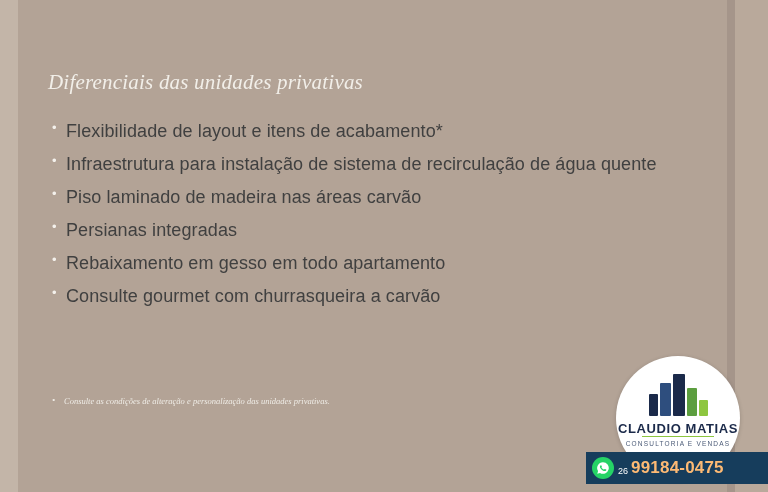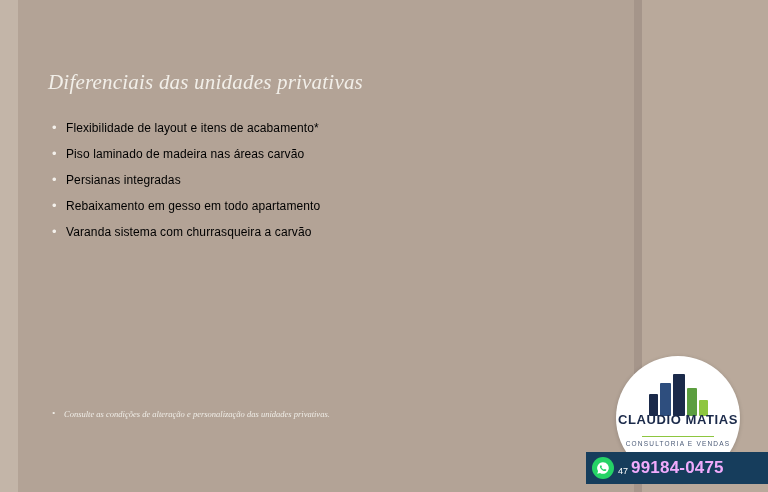--- a/index.html
+++ b/index.html
@@ -8,21 +8,21 @@
   }
   body {
     width: 768px;
     height: 492px;
     background: #b9a99b;
     font-family: "Liberation Sans", sans-serif;
     overflow: hidden;
   }
   .page {
     position: relative;
-    width: 642px;
+    width: 735px;
     height: 492px;
     background: #b3a396;
     box-sizing: border-box;
   }
   .edge-left {
     position: absolute;
     left: 0; top: 0;
     width: 18px; height: 492px;
     background: #c3b5a8;
   }
@@ -48,22 +48,22 @@
     font-weight: normal;
   }
   .bullet-list {
     list-style: none;
     margin: 0;
     padding: 0;
   }
   .bullet-list li {
     position: relative;
     font-family: "Liberation Sans", sans-serif;
-    font-size: 12px;
-    color: #000000;
+    font-size: 18px;
+    color: #404040;
     padding-left: 18px;
     margin-bottom: 11.5px;
     line-height: 1.2;
     letter-spacing: 0.1px;
   }
   .bullet-list li::before {
     content: "•";
     position: absolute;
     left: 4px;
     top: -1px;
@@ -73,21 +73,20 @@
   .footnote {
     position: absolute;
     left: 52px;
     top: 396px;
     width: 520px;
     font-family: "Liberation Serif", serif;
     font-style: italic;
     font-size: 8.5px;
     color: #efece6;
     padding-left: 12px;
-    margin-top: 13px;
   }
   .footnote::before {
     content: "•";
     position: absolute;
     left: 0;
     top: -1px;
     font-size: 9px;
   }
 
   
@@ -115,21 +114,21 @@
     border-radius: 1px;
   }
   .bar-a { left: 2px;  width: 9px;  height: 22px; background: #1b2a4a; }
   .bar-b { left: 13px; width: 11px; height: 33px; background: #2e4e7e; }
   .bar-c { left: 26px; width: 12px; height: 42px; background: #1b2a4a; }
   .bar-d { left: 40px; width: 10px; height: 28px; background: #5c9e3f; }
   .bar-e { left: 52px; width: 9px;  height: 16px; background: #8dc63f; }
   .logo-name {
     position: absolute;
     left: 0;
-    top: 56px;
+    top: 65px;
     width: 124px;
     text-align: center;
     font-family: "Liberation Sans", sans-serif;
     font-size: 13px;
     font-weight: bold;
     color: #1b2a4a;
     letter-spacing: 0.6px;
   }
   .logo-sub {
     position: absolute;
@@ -178,41 +177,42 @@
   .ddd {
     font-family: "Liberation Sans", sans-serif;
     font-size: 9px;
     color: #ffffff;
     margin: 6px 3px 0 4px;
   }
   .phone-number {
     font-family: "Liberation Sans", sans-serif;
     font-size: 17px;
     font-weight: bold;
-    color: #f0abfc;
+    color: #fdba74;
     letter-spacing: 0.2px;
   }
 </style>
 </head>
 <body>
 
 <div class="page">
 
   <div class="edge-left"></div>
   <div class="edge-right"></div>
 
   <div class="content">
     <h1 class="title">Diferenciais das unidades privativas</h1>
 
     <ul class="bullet-list">
       <li>Flexibilidade de layout e itens de acabamento*</li>
+      <li>Infraestrutura para instalação de sistema de recirculação de água quente</li>
       <li>Piso laminado de madeira nas áreas carvão</li>
       <li>Persianas integradas</li>
       <li>Rebaixamento em gesso em todo apartamento</li>
-      <li>Varanda sistema com churrasqueira a carvão</li>
+      <li>Consulte gourmet com churrasqueira a carvão</li>
     </ul>
   </div>
 
   <div class="footnote">Consulte as condições de alteração e personalização das unidades privativas.</div>
 
   <div class="logo-badge">
     <div class="logo-mark">
       <span class="bar bar-a"></span>
       <span class="bar bar-b"></span>
       <span class="bar bar-c"></span>
@@ -223,17 +223,17 @@
     <div class="logo-rule"></div>
     <div class="logo-sub">CONSULTORIA E VENDAS</div>
   </div>
 
   <div class="phone-bar">
     <span class="wa-icon">
       <svg width="14" height="14" viewBox="0 0 24 24" aria-hidden="true">
         <path fill="#ffffff" d="M12 2A10 10 0 0 0 3.5 17.3L2.2 21.8l4.6-1.2A10 10 0 1 0 12 2zm5.2 14.1c-.2.6-1.2 1.2-1.7 1.2-.4 0-1 .1-3.2-.8-2.7-1.1-4.4-3.9-4.5-4.1-.1-.2-1.1-1.4-1.1-2.7 0-1.3.7-1.9.9-2.2.2-.2.5-.3.6-.3h.5c.2 0 .4 0 .5.4l.8 1.9c.1.2 0 .4-.1.5l-.4.5c-.1.2-.3.3-.1.6.2.3.8 1.3 1.7 2.1 1.1 1 2.1 1.3 2.4 1.4.2.1.4.1.6-.1l.7-.8c.2-.2.3-.2.6-.1l1.8.9c.3.1.4.2.4.4.1.2.1.7-.1 1.3z"></path>
       </svg>
     </span>
-    <span class="ddd">47</span>
+    <span class="ddd">26</span>
     <span class="phone-number">99184-0475</span>
   </div>
 
 </div>
 
 </body></html>

